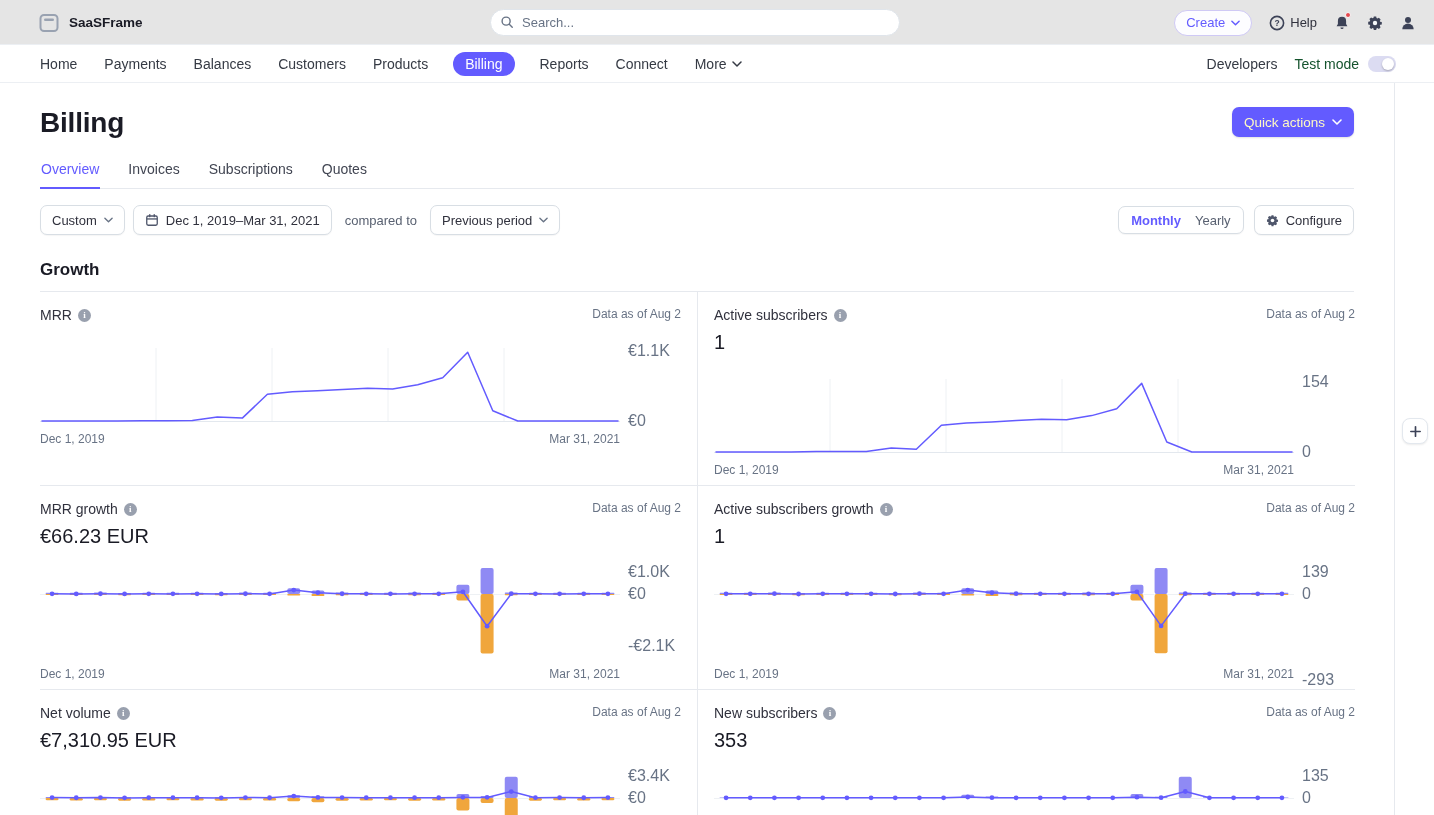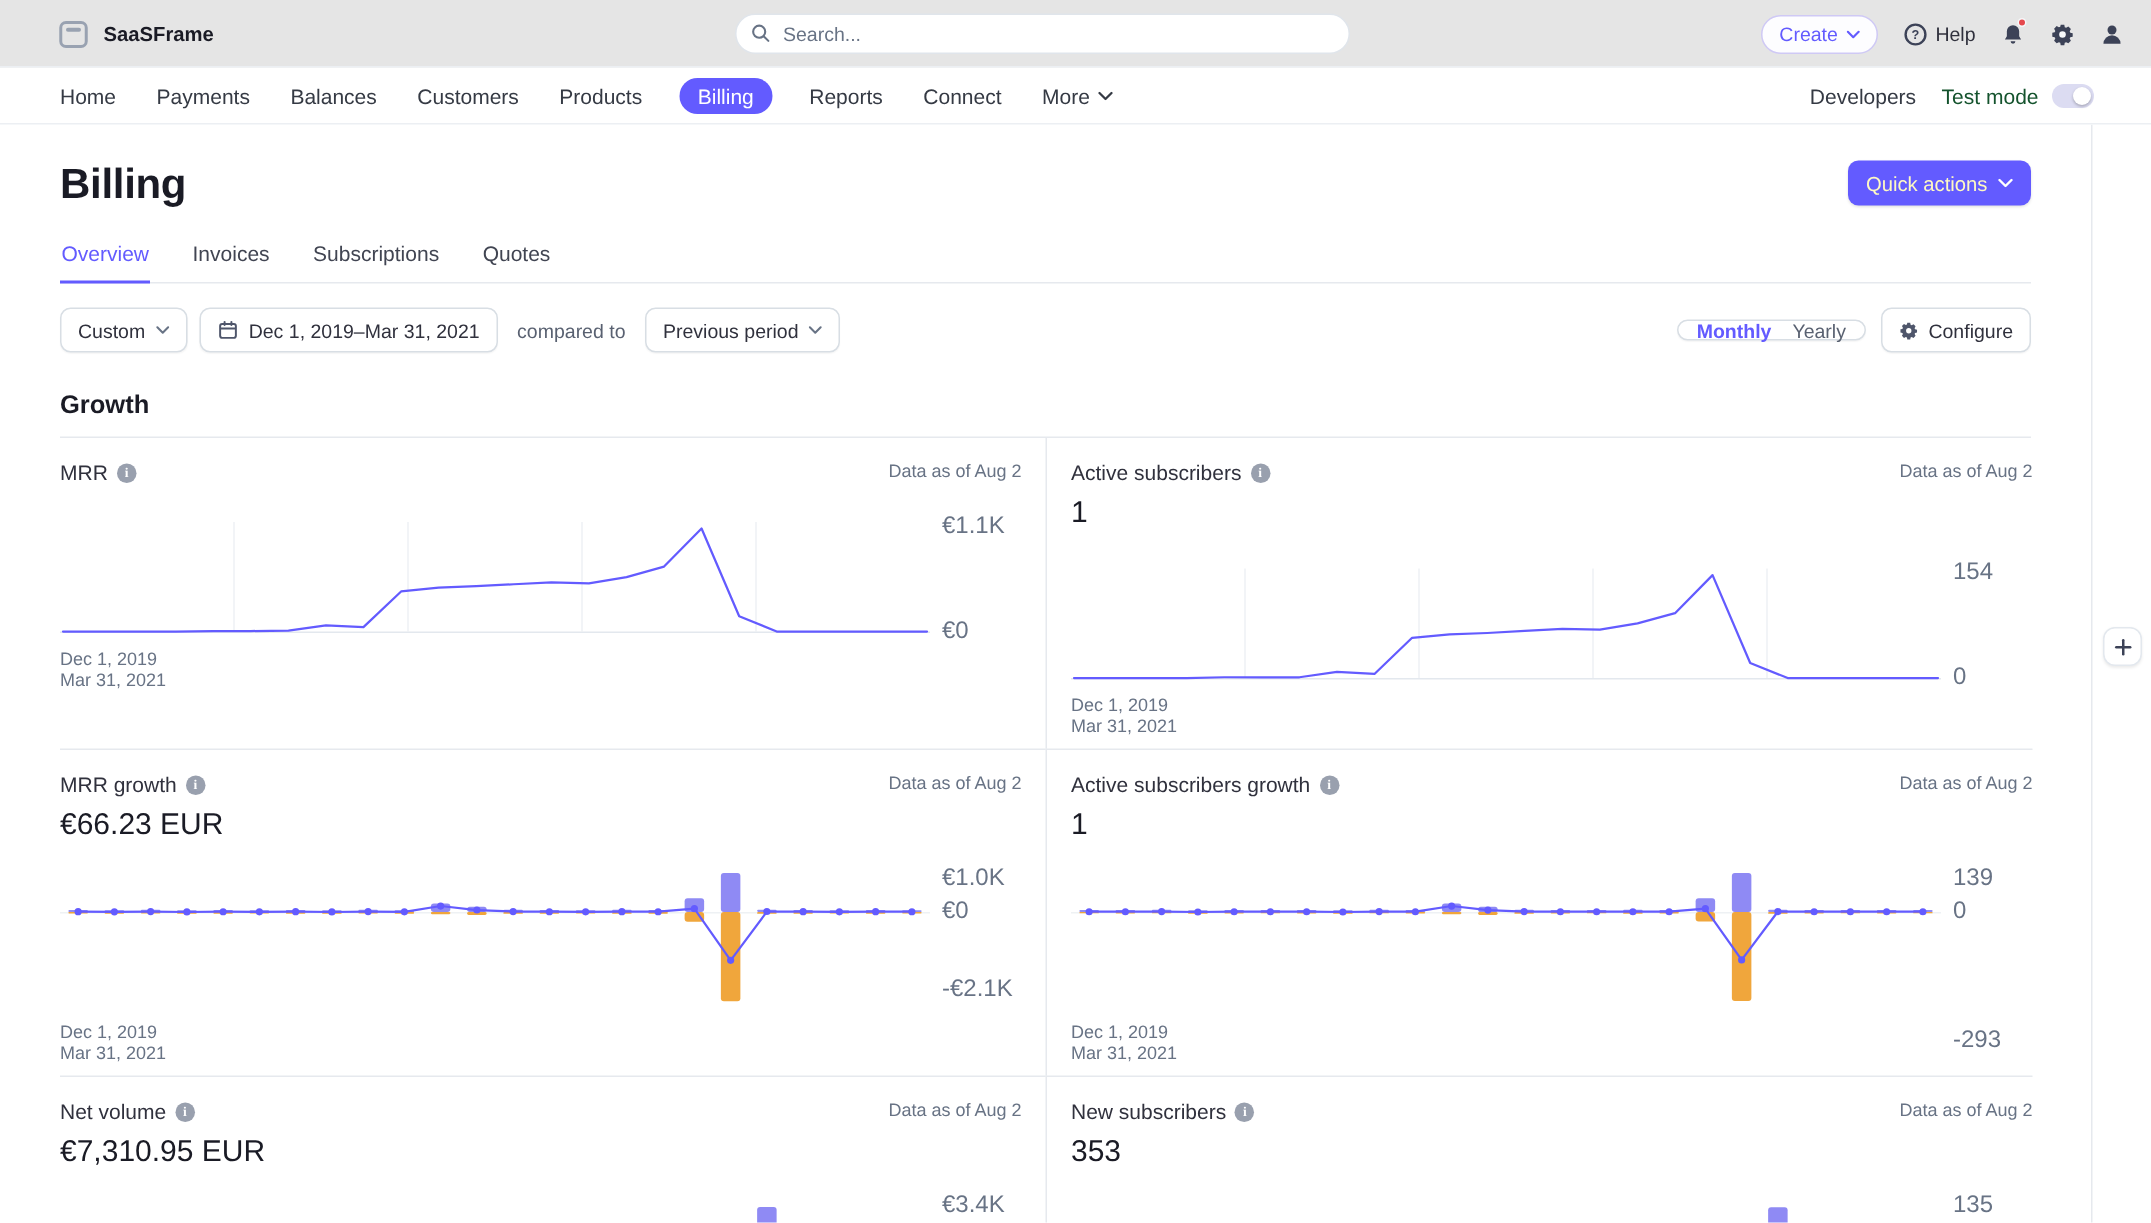--- a/index.html
+++ b/index.html
@@ -57,21 +57,21 @@
   .tab { font-size:14px; color:#414552; padding:9px 1px 10px; cursor:pointer; border-bottom:2px solid transparent; margin-bottom:-1px; }
   .tab.active { color:#635bff; font-weight:500; border-bottom-color:#635bff; }
 
   .filters { margin-top:16px; display:flex; align-items:center; }
   .f-left { display:flex; align-items:center; gap:8px; }
   .btn { display:flex; align-items:center; gap:7px; height:30px; padding:0 11px; background:#fff;
     border:1px solid #d8dee4; border-radius:7px; font-size:13px; font-weight:500; color:#30313d;
     cursor:pointer; box-shadow:0 1px 1px rgba(0,0,0,.04); font-family:inherit; white-space:nowrap; }
   .compared { font-size:13px; color:#596171; margin:0 5px; }
   .f-right { margin-left:auto; display:flex; align-items:center; gap:10px; }
-  .segment { display:flex; align-items:center; gap:14px; height:14px; padding:0 12px;
+  .segment { display:flex; align-items:center; gap:14px; height:28px; padding:0 12px;
     border:1px solid #d8dee4; border-radius:7px; background:#fff; box-shadow:0 1px 1px rgba(0,0,0,.04); }
   .seg-opt { font-size:13px; color:#596171; cursor:pointer; }
   .seg-opt.sel { color:#635bff; font-weight:700; }
 
   .section-title { margin-top:25px; font-size:17px; font-weight:700; color:#1a1b25; }
   .rule { border:0; border-top:1px solid #e6e9ee; margin-top:11px; }
 
   
   .cards { display:grid; grid-template-columns:657px 658px; }
   .card { padding:15px 0 8px 0; }
@@ -85,21 +85,21 @@
     font-size:9px; font-weight:700; display:inline-flex; align-items:center; justify-content:center;
     font-family:"Liberation Serif","DejaVu Serif",serif; cursor:pointer; }
   .as-of { font-size:12px; color:#687385; }
   .card-value { margin-top:8px; font-size:20px; color:#1a1b25; }
   .chart { position:relative; width:580px; }
   .chart-line { height:80px; margin-top:22px; }
   .chart-bar  { height:96px; margin-top:16px; }
   .y-axis { position:absolute; left:588px; top:0; width:58px; height:100%; }
   .y-axis span { position:absolute; transform:translateY(-50%); font-size:16px; color:#687385; white-space:nowrap; }
   .x-axis { width:580px; margin-top:7px; display:flex; justify-content:space-between;
-    font-size:12px; color:#687385;flex-direction:column; }
+    font-size:12px; color:#687385; }
 
   
   .rail-btn { position:absolute; right:6px; top:418px; width:26px; height:26px; background:#fff;
     border:1px solid #e3e8ee; border-radius:8px; box-shadow:0 1px 2px rgba(0,0,0,.08);
     display:flex; align-items:center; justify-content:center; cursor:pointer; z-index:6; }
 </style>
 </head>
 <body>
 
 <header class="topbar">

